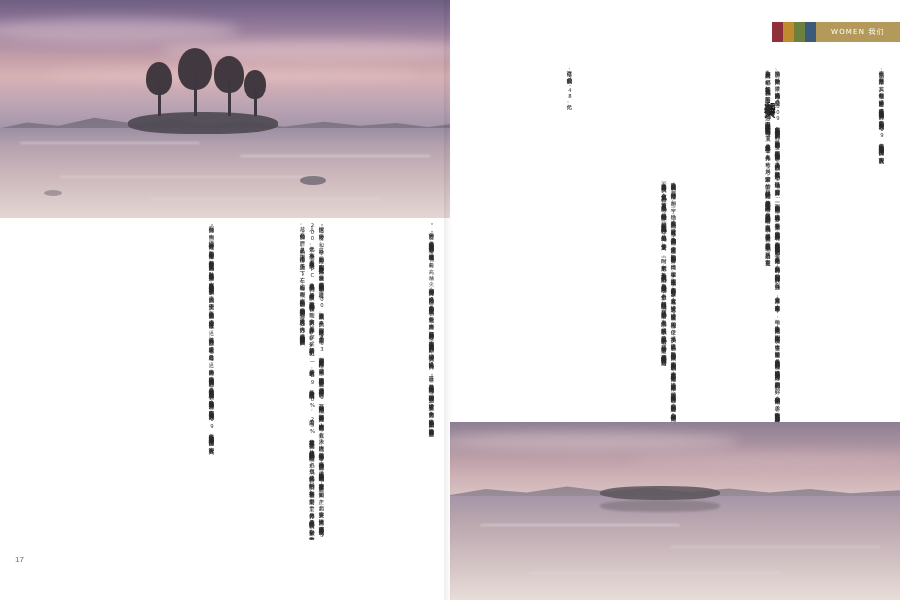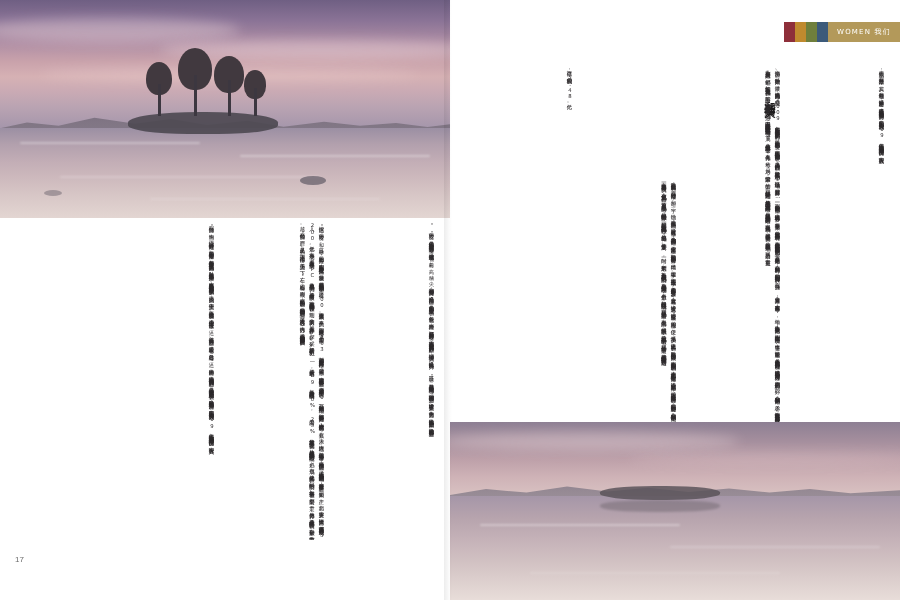--- a/index.html
+++ b/index.html
@@ -254,21 +254,21 @@
   }
   .tab-sq {
     width: 11px;
     height: 20px;
   }
   #tab-label {
     background: #b3995a;
     color: #ffffff;
     font-size: 7px;
     letter-spacing: 1.2px;
-    padding: 0 9px;
+    padding: 0 15px;
     height: 20px;
     line-height: 20px;
     font-family: "DejaVu Sans", "Liberation Sans", sans-serif;
   }
   #right-heading {
     position: absolute;
     top: 92px;
     right: 124px;
     writing-mode: vertical-rl;
     text-orientation: upright;

